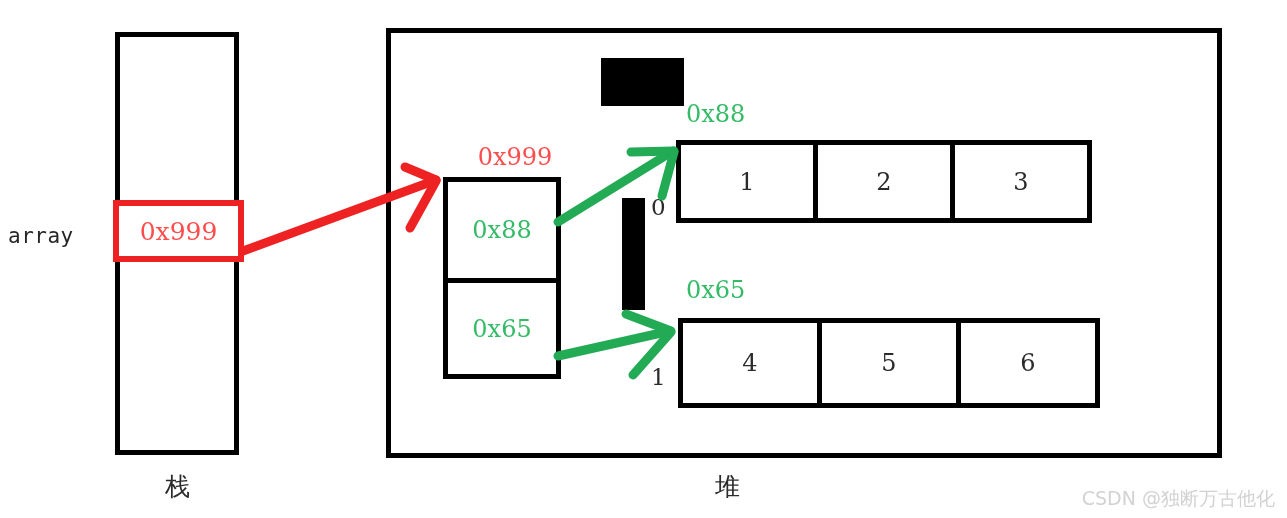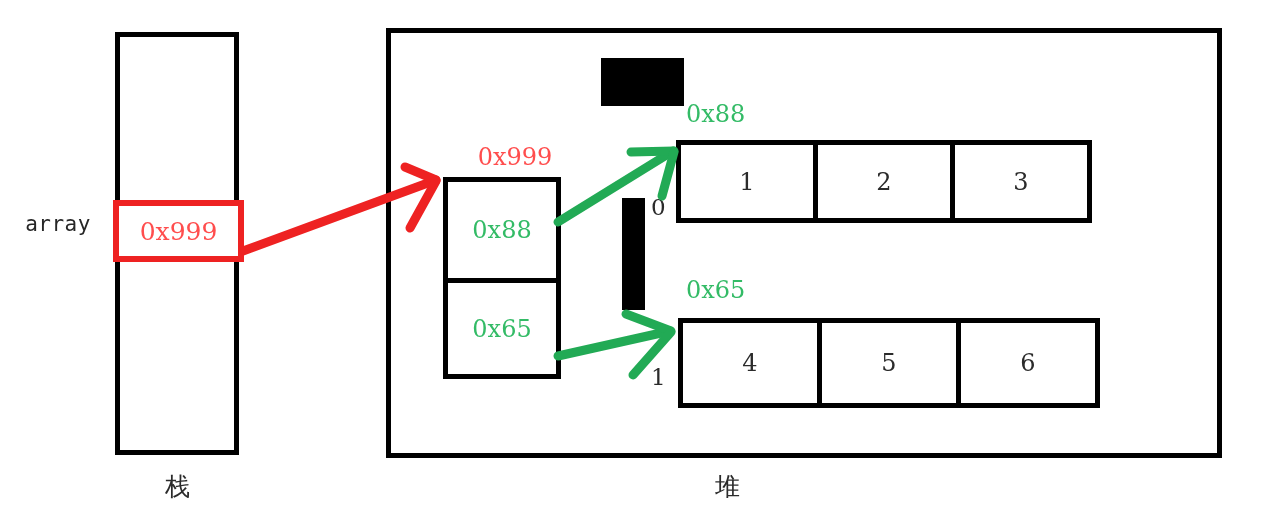--- a/index.html
+++ b/index.html
@@ -22,23 +22,23 @@
     left: 115px;
     top: 32px;
     width: 124px;
     height: 423px;
     border: 5px solid #000000;
     box-sizing: border-box;
     background: #ffffff;
   }
   #array-label {
     left: 8px;
-    top: 212px;
+    top: 224px;
     width: 100px;
-    text-align: center;
+    text-align: left;
     font-family: "DejaVu Sans Mono", "Liberation Mono", monospace;
     font-size: 21px;
     color: #262626;
     letter-spacing: 0.5px;
   }
   #stack-slot {
     left: 113px;
     top: 200px;
     width: 131px;
     height: 62px;
@@ -245,14 +245,15 @@
       <path d="M 662,196 L 674,152" stroke="#22aa55" stroke-width="9" stroke-linecap="round" fill="none"></path>
     </g>
 
     <g>
       <path d="M 558,356 L 670,331" stroke="#22aa55" stroke-width="9" stroke-linecap="round" fill="none"></path>
       <path d="M 626,314 L 671,331" stroke="#22aa55" stroke-width="9" stroke-linecap="round" fill="none"></path>
       <path d="M 633,375 L 671,332" stroke="#22aa55" stroke-width="9" stroke-linecap="round" fill="none"></path>
     </g>
   </svg>
 
+  <div class="abs" id="watermark">CSDN @独断万古他化</div>
 
 </div>
 
 </body></html>

